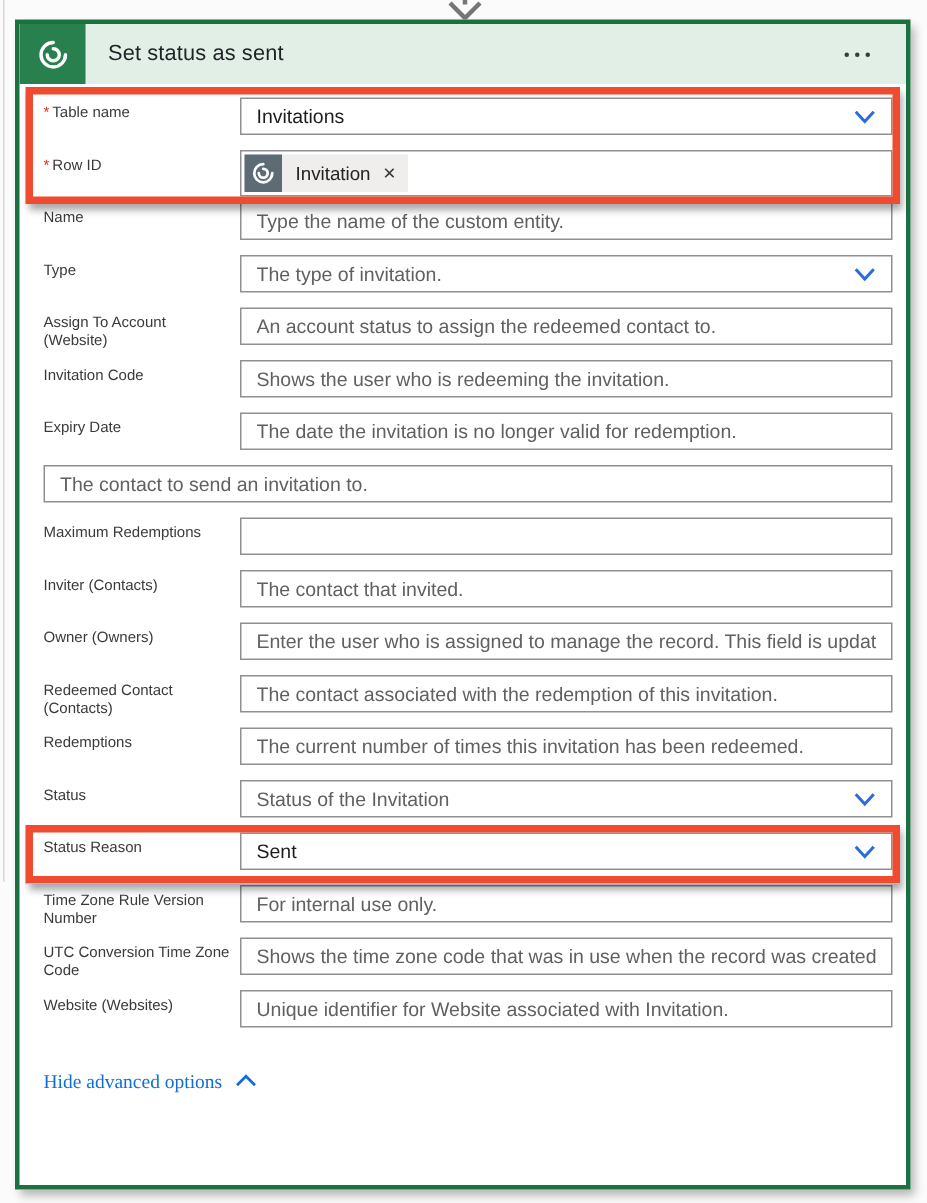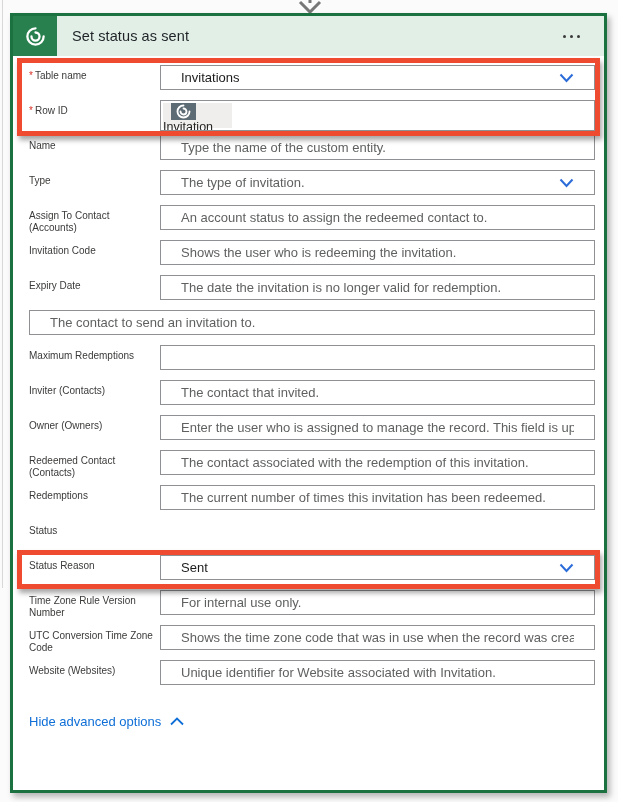--- a/index.html
+++ b/index.html
@@ -28,36 +28,36 @@
   .card-title{display:flex;align-items:center;padding-left:15px;font-size:14.5px;color:#1f2328;letter-spacing:.1px;}
   .card-menu{margin-left:auto;display:flex;align-items:center;padding-right:24px;cursor:pointer;}
   .card-menu i{display:block;width:3px;height:3px;border-radius:50%;background:#3a3a3a;margin-left:4px;}
 
   .form{position:relative;padding:9px 9px 0 16px;}
   .row{display:flex;align-items:flex-start;min-height:35px;}
   .row .lbl{flex:none;width:131px;padding:5px 6px 0 0;font-size:10px;line-height:1.22;color:#3b3a39;}
   .req{color:#d83025;margin-right:2px;}
   .ctrl{flex:1;min-width:0;}
   .inputbox{height:25px;border:1px solid var(--input-border);background:#fff;display:flex;align-items:center;
-            padding:0 20px;font-size:13px;overflow:hidden;white-space:nowrap;}
+            padding:0 10px;font-size:13px;overflow:hidden;white-space:nowrap;}
   .inputbox .ph{color:#5f6160;overflow:hidden;white-space:nowrap;flex:1;min-width:0;}
   .inputbox .val{color:#1c1c1c;overflow:hidden;white-space:nowrap;flex:1;min-width:0;}
   .inputbox .chev{flex:none;margin-left:8px;display:flex;align-items:center;}
   .tokenbox{height:31px;padding:2px;}
-  .token{display:inline-flex;align-items:center;height:25px;background:#efeeed;padding-right:19px;cursor:default;flex-direction:column;}
+  .token{display:inline-flex;align-items:center;height:25px;background:#efeeed;padding-right:8px;cursor:default;}
   .token .t-tile{width:25px;height:25px;background:var(--token-tile);display:flex;align-items:center;justify-content:center;margin-right:9px;}
   .token .t-label{font-size:12.5px;color:#252423;}
   .token .t-x{margin-left:8px;font-size:11px;color:#3b3a39;cursor:pointer;font-family:"DejaVu Sans",sans-serif;}
 
   .hl-group{position:relative;}
   .hl-overlay{position:absolute;left:-12px;right:-5px;top:-7px;bottom:-1px;border:5px solid var(--red);
               box-shadow:2px 4px 5px rgba(0,0,0,.35);pointer-events:none;z-index:6;}
   .hl-group.single .hl-overlay{top:-5px;bottom:1px;}
 
-  .footer{padding:17px 0 0 16px;}
+  .footer{padding:17px 0 0 16px;font-family:Liberation Serif, serif;}
   .adv-link{display:inline-flex;align-items:center;gap:9px;font-size:13px;color:var(--link);cursor:pointer;}
 </style>
 </head>
 <body>
 
 <div class="stage">
 
   <div class="connector-arrow">
     <svg width="28" height="14" viewBox="0 0 28 14">
       <line x1="14" y1="-4" x2="14" y2="3" stroke="#767676" stroke-width="3"></line>
@@ -131,21 +131,21 @@
               <span class="ph">The type of invitation.</span>
               <span class="chev">
                 <svg width="15" height="10" viewBox="0 0 15 10">
                   <polyline points="1.5,1.5 7.5,8 13.5,1.5" fill="none" stroke="#2b6cd9" stroke-width="2"></polyline>
                 </svg>
               </span>
             </div>
           </div>
         </div>
         <div class="row">
-          <div class="lbl">Assign To Contact (Accounts)</div>
+          <div class="lbl">Assign To Account (Website)</div>
           <div class="ctrl">
             <div class="inputbox">
               <span class="ph">An account status to assign the redeemed contact to.</span>
             </div>
           </div>
         </div>
         <div class="row">
           <div class="lbl">Invitation Code</div>
           <div class="ctrl">
             <div class="inputbox">
@@ -203,20 +203,30 @@
         <div class="row">
           <div class="lbl">Redemptions</div>
           <div class="ctrl">
             <div class="inputbox">
               <span class="ph">The current number of times this invitation has been redeemed.</span>
             </div>
           </div>
         </div>
         <div class="row">
           <div class="lbl">Status</div>
+          <div class="ctrl">
+            <div class="inputbox">
+              <span class="ph">Status of the Invitation</span>
+              <span class="chev">
+                <svg width="15" height="10" viewBox="0 0 15 10">
+                  <polyline points="1.5,1.5 7.5,8 13.5,1.5" fill="none" stroke="#2b6cd9" stroke-width="2"></polyline>
+                </svg>
+              </span>
+            </div>
+          </div>
         </div>
         <div class="hl-group single">
           <div class="hl-overlay"></div>
           <div class="row">
             <div class="lbl">Status Reason</div>
             <div class="ctrl">
               <div class="inputbox">
                 <span class="val">Sent</span>
                 <span class="chev">
                   <svg width="15" height="10" viewBox="0 0 15 10">

